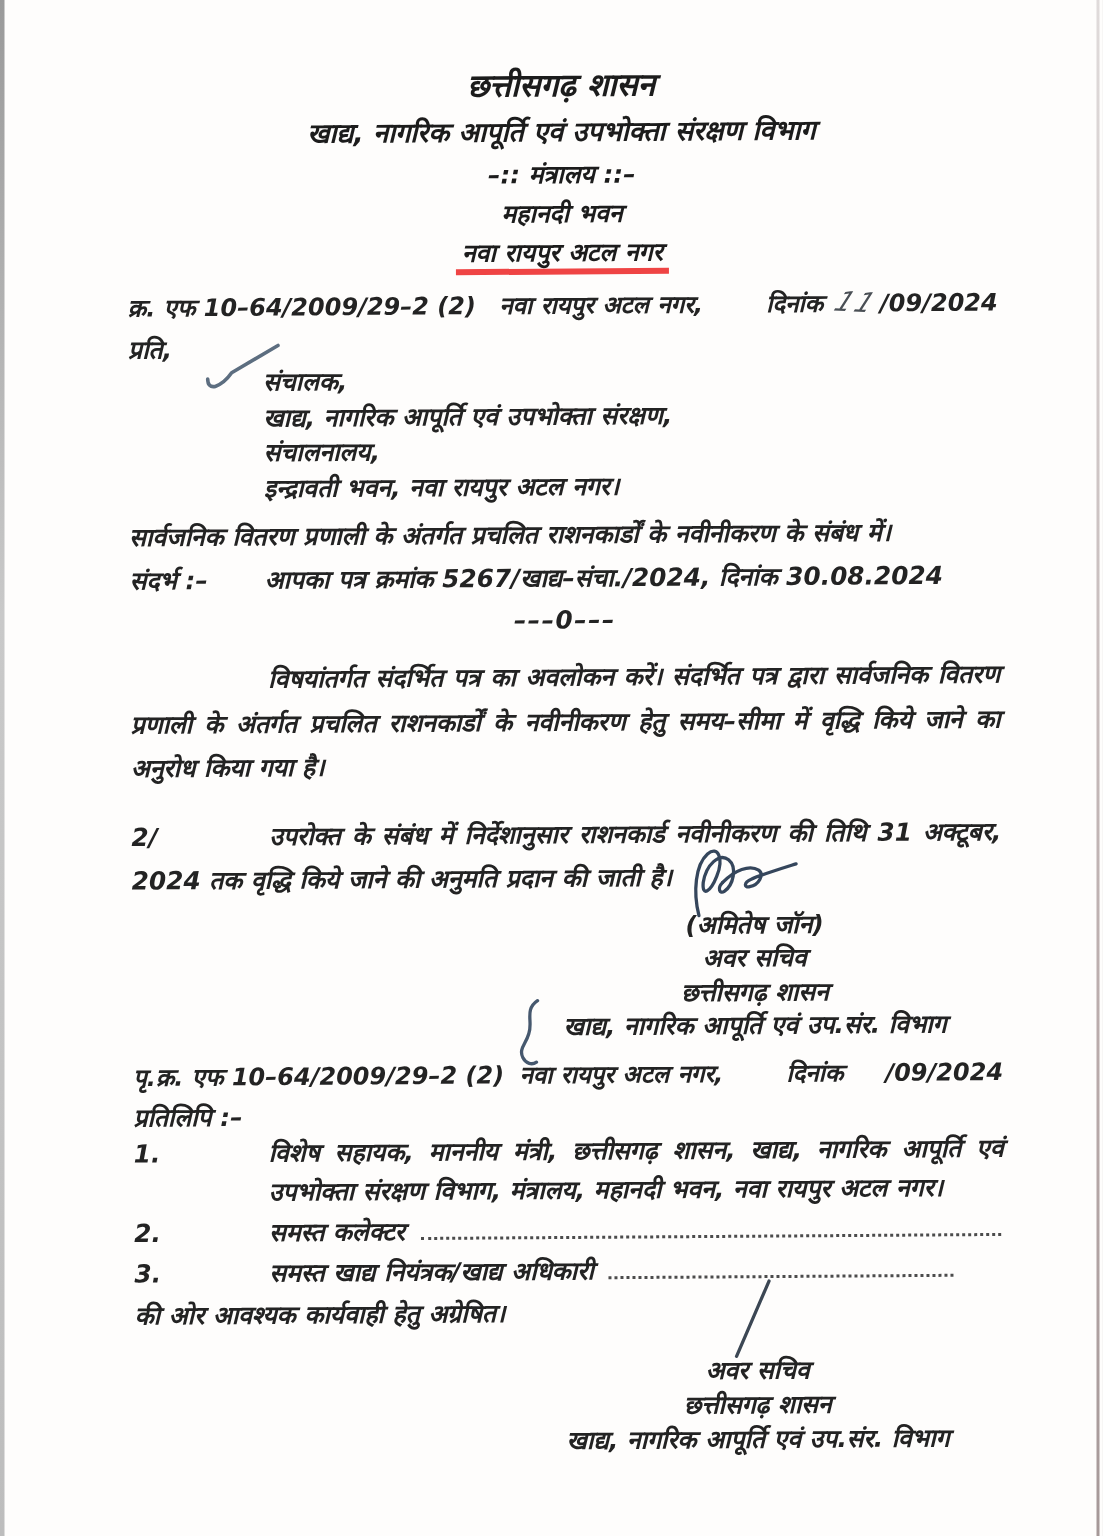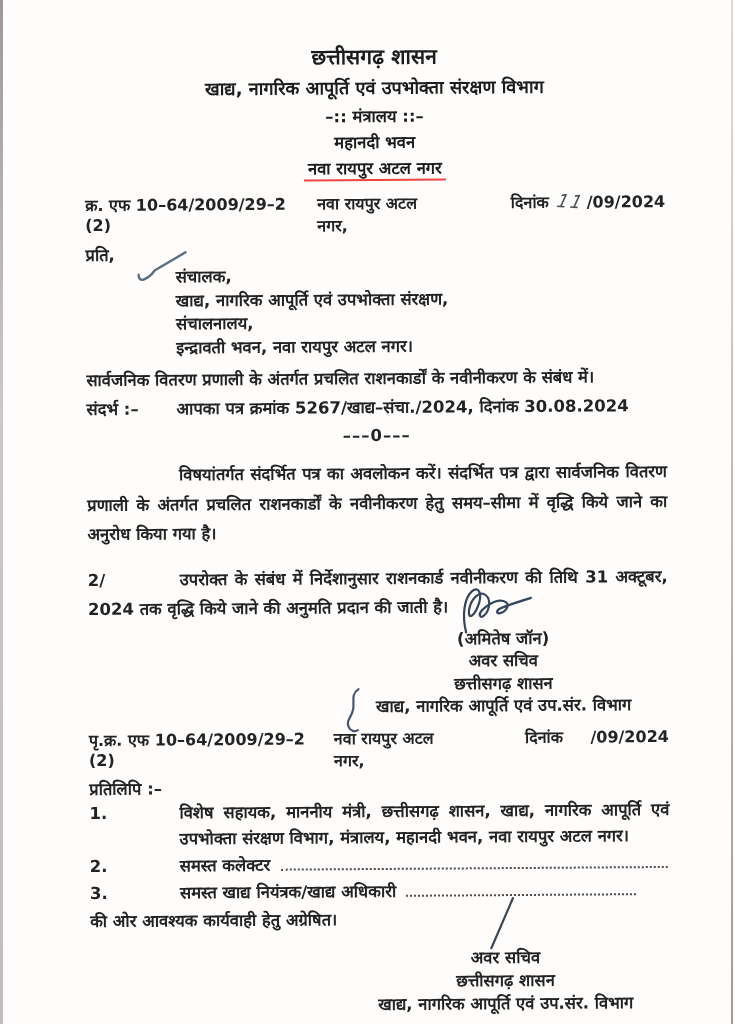--- a/index.html
+++ b/index.html
@@ -4,21 +4,21 @@
 <title>Scanned Letter</title>
 <style>
   html,body { margin:0; padding:0; }
   body {
     width:735px; height:1024px; overflow:hidden;
     background:#e9e9e9;
     font-family:"DejaVu Sans","Liberation Sans",sans-serif;
   }
   .page {
     position:relative; width:735px; height:1024px;
-    background:#fefdfc; overflow:hidden;
+    background:#fefdfc; overflow:hidden;font-style:italic;
   }
   .edge-left {
     position:absolute; left:0; top:0; width:3px; height:100%;
     background:linear-gradient(180deg,#9a9a9a,#c9c9c9 40%,#bdbdbd);
   }
   .edge-right {
     position:absolute; right:2px; top:0; width:2px; height:100%;
     background:linear-gradient(180deg,#d8d2d2,#a79595 70%,#8f7f7f);
     opacity:.8;
   }
@@ -27,25 +27,25 @@
     color:#232323; font-size:16.5px; font-weight:600;
     transform:rotate(-0.4deg); transform-origin:50% 0;
   }
   
   .hdr { text-align:center; color:#1c1c1c; font-weight:700; }
   .hdr-l1 { font-size:21px; }
   .hdr-l2 { font-size:18px; margin-top:5px; }
   .hdr-l3 { font-size:16.5px; margin-top:5px; }
   .hdr-l4 { font-size:16.5px; margin-top:3px; }
   .hdr-l5 { font-size:16.5px; margin-top:3px; }
-  .hdr-l5 span { border-bottom:2px solid #ef4444; padding:0 4px 1px; }
+  .hdr-l5 span { border-bottom:4px solid #ef4444; padding:0 4px 1px; }
   
   .refrow { display:flex; justify-content:space-between; align-items:baseline; margin-top:13px; font-size:16px; }
   .ref-right { display:flex; align-items:baseline; }
-  .ref-right .datelbl { margin-left:22px;padding-left:36px; }
+  .ref-right .datelbl { margin-left:6px;padding-left:36px; }
   .day-mark {
     display:inline-block; margin:0 3px 0 8px; min-width:20px;
     font-size:18px; font-weight:400; color:#4a4f55; letter-spacing:2px;
     transform:skewX(-22deg) rotate(3deg);
   }
   .day-gap { display:inline-block; width:28px; }
   
   .prati { margin-top:5px; }
   .addr { margin-left:90px; line-height:23.5px; position:relative; }
   .tick-svg { position:absolute; left:-40px; top:-16px; }

